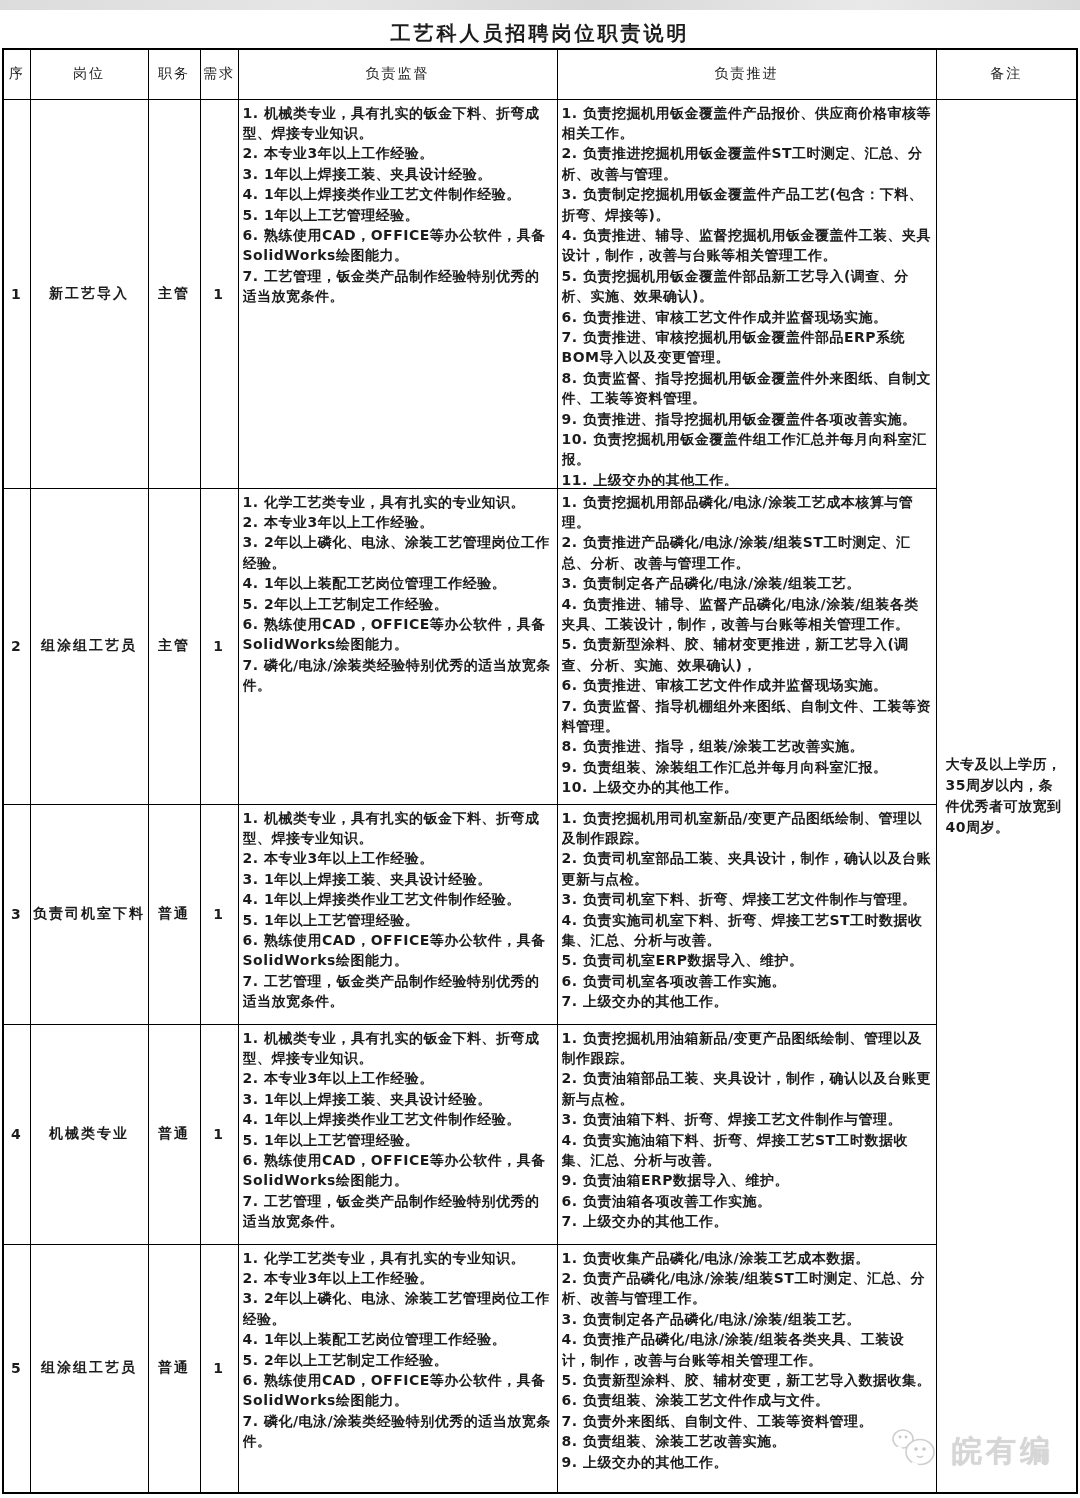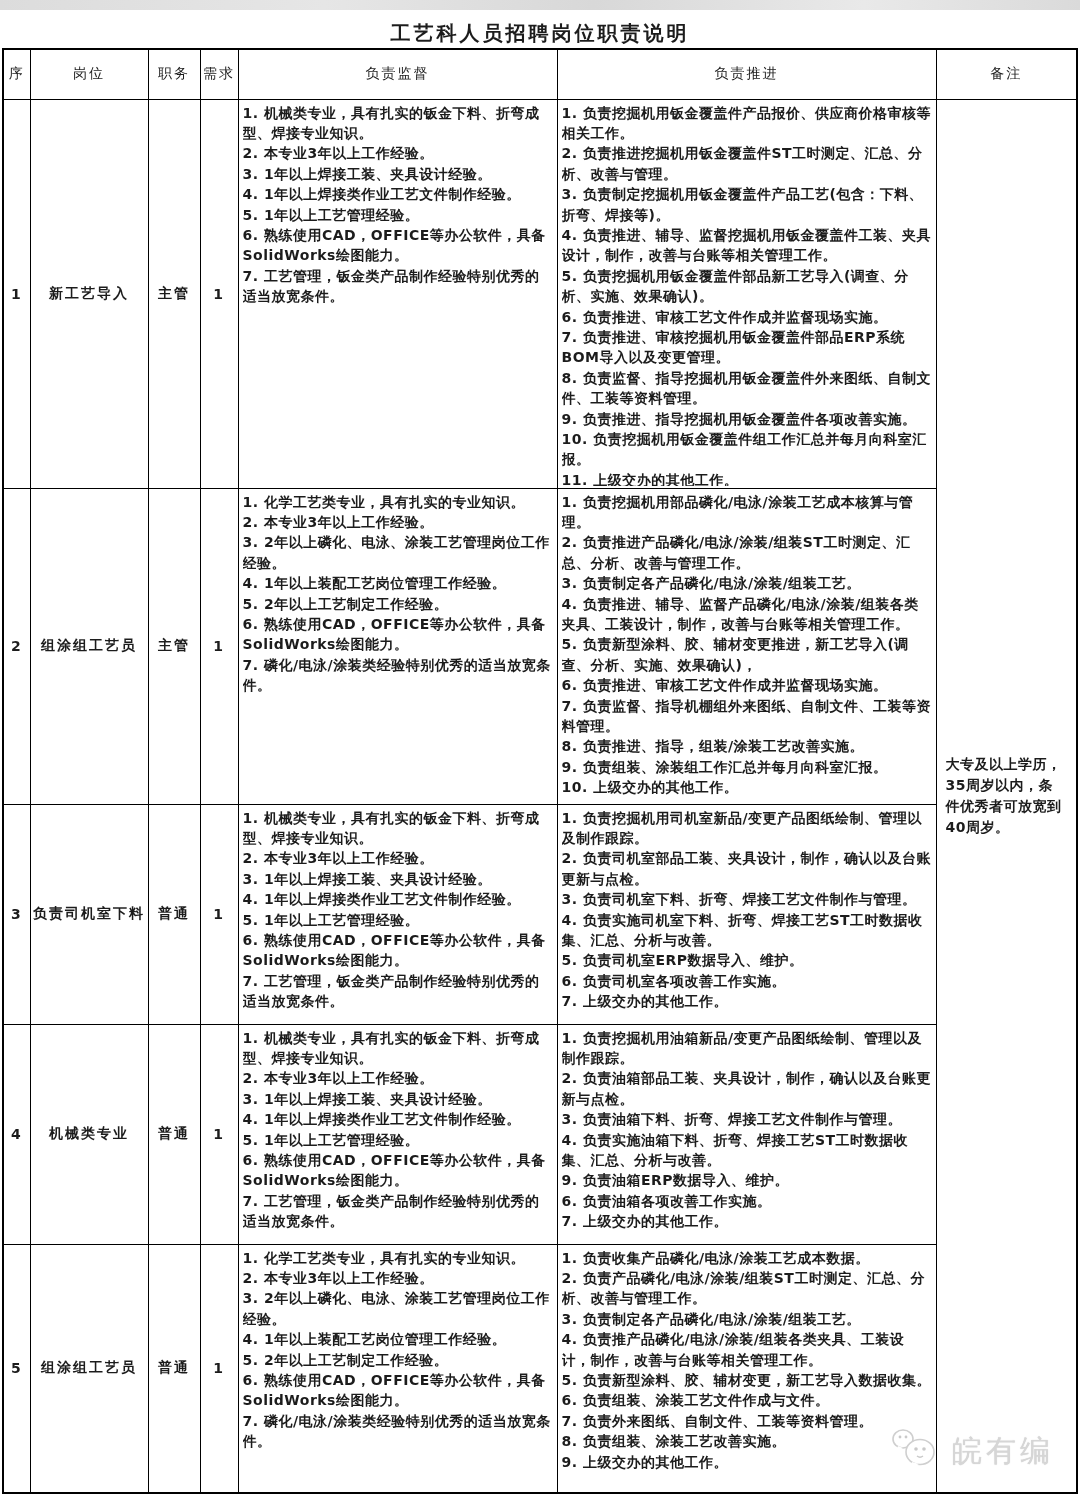--- a/index.html
+++ b/index.html
@@ -72,21 +72,21 @@
     position:absolute;
     right:26px;
     bottom:22px;
     display:flex;
     align-items:center;
     gap:10px;
     z-index:5;
   }
   .watermark .wm-text {
     font-size:30px;
-    font-weight:normal;
+    font-weight:bold;
     color:#d6d6d6;
     letter-spacing:4px;
     text-shadow:0 0 1px #cccccc;
     text-align:right;
   }
 </style>
 </head>
 <body>
 
 <div class="top-strip"></div>

